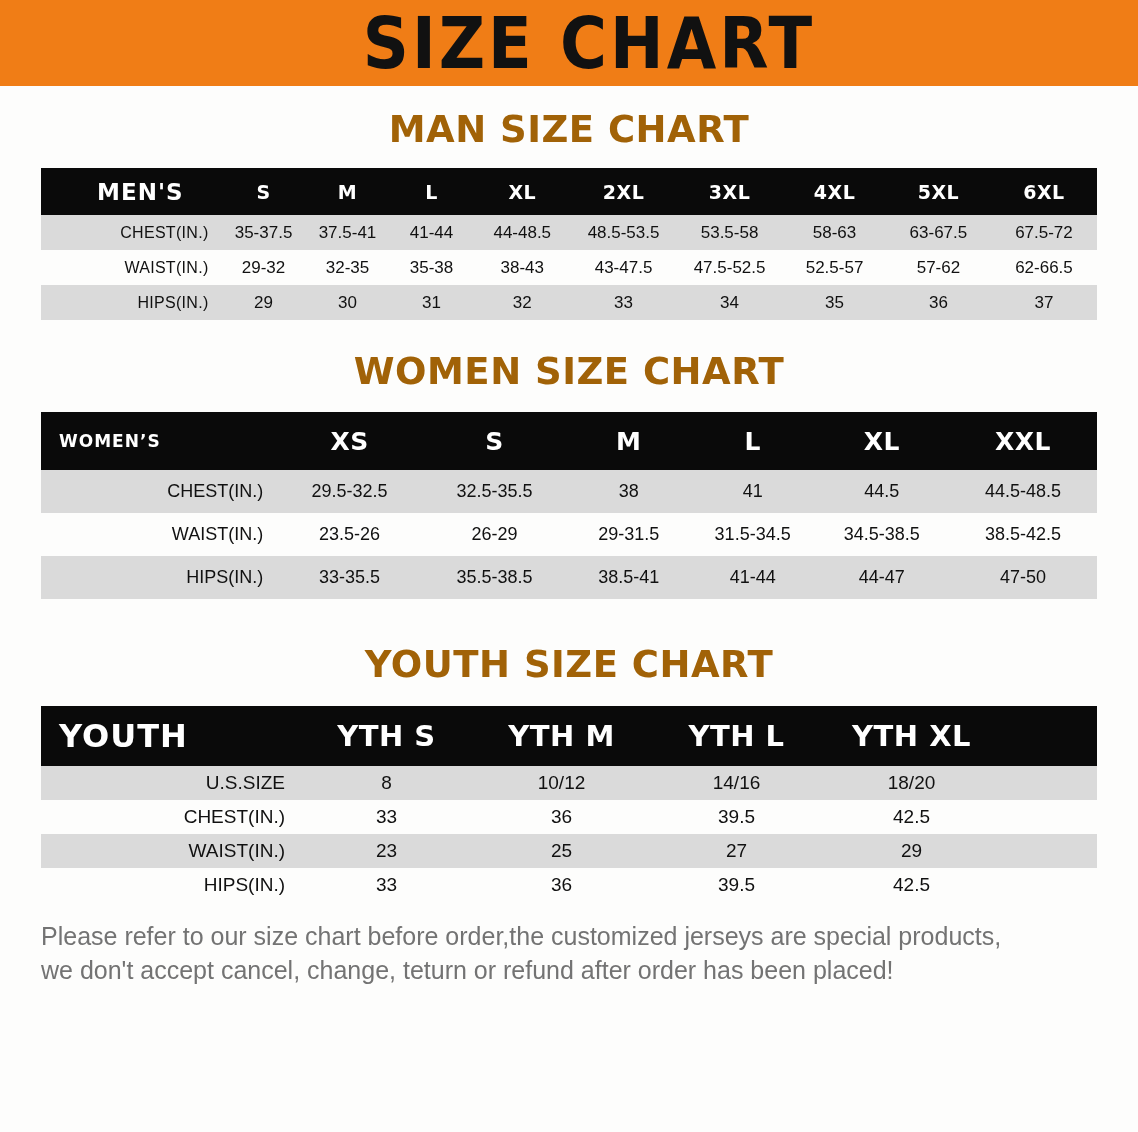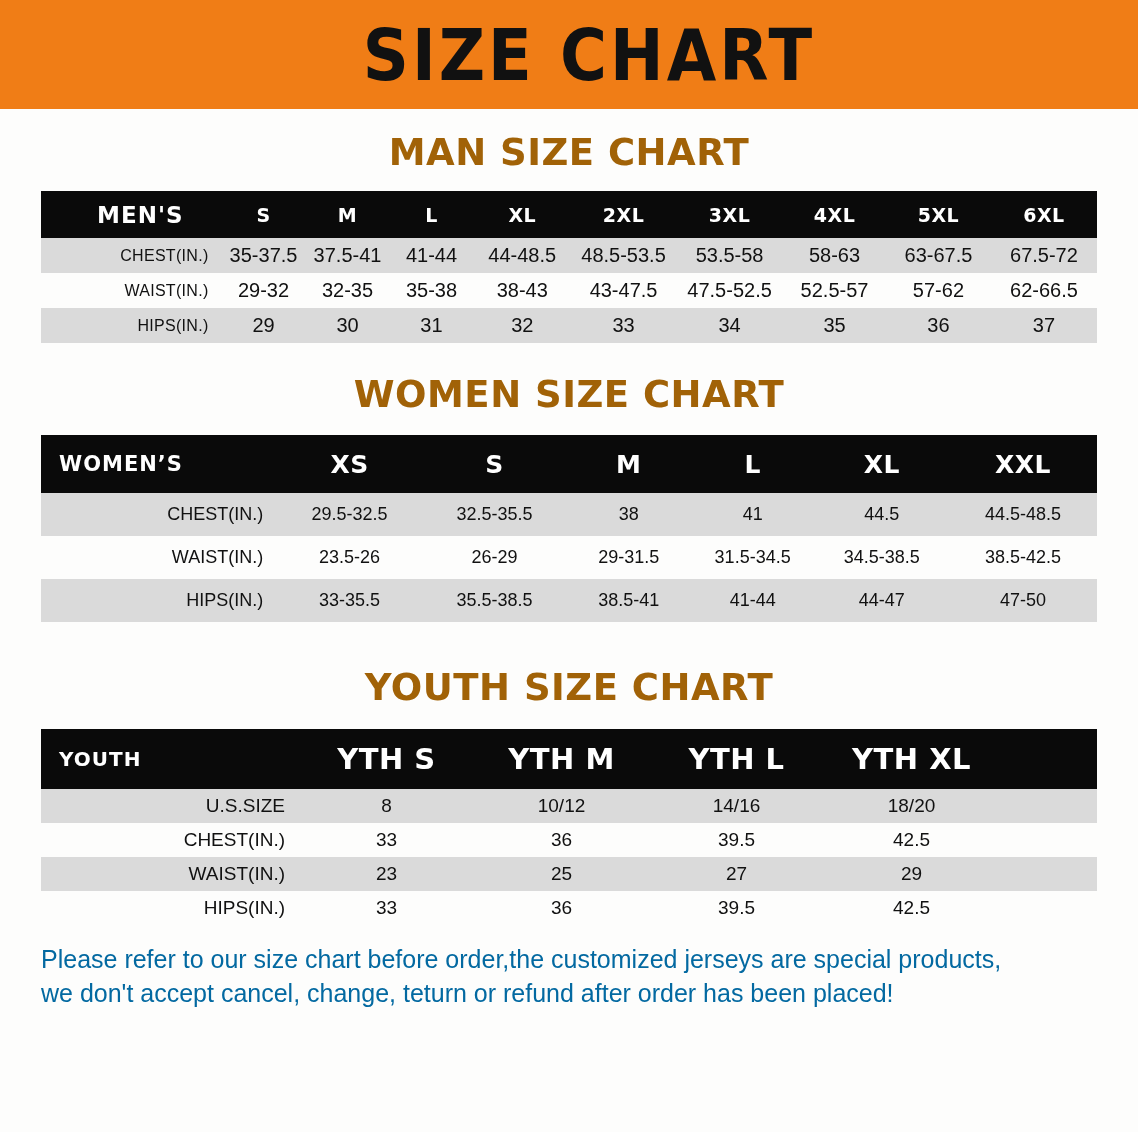--- a/index.html
+++ b/index.html
@@ -15,21 +15,21 @@
     overflow: hidden;
   }
   .page {
     width: 1138px;
     height: 1132px;
     position: relative;
     background: #fdfdfc;
   }
   
   .banner {
-    height: 109px;
+    height: 86px;
     background: #f07d16;
     display: flex;
     align-items: center;
     justify-content: center;
     padding-left: 40px;
   }
   .banner-title {
     font-family: "DejaVu Sans", sans-serif;
     font-weight: bold;
     font-size: 64px;
@@ -81,64 +81,64 @@
 
   
   #men-table { margin-top: 17px; }
   #men-table thead th { font-size: 19px; letter-spacing: 0.5px; }
   #men-table thead th.rowhead {
     text-align: center;
     padding-left: 18px;
     font-size: 23px;
     letter-spacing: 1px;
   }
-  #men-table tbody td { height: 35px; font-size: 20px; }
+  #men-table tbody td { height: 35px; font-size: 17px; }
   #men-table tbody td.rowlabel {
     text-align: right;
     padding-right: 13px;
     font-size: 16px;
     letter-spacing: 0.3px;
   }
 
   
   #women-table { margin-top: 19px; }
   #women-table thead th { font-size: 25px; letter-spacing: 0.5px; height: 58px; }
   #women-table thead th.rowhead {
     text-align: left;
     padding-left: 18px;
-    font-size: 21px;
+    font-size: 17px;
     letter-spacing: 1px;
   }
   #women-table tbody td { height: 43px; font-size: 18px; }
   #women-table tbody td.rowlabel {
     text-align: right;
     padding-right: 14px;
     font-size: 18px;
   }
 
   
   #youth-table { margin-top: 20px; }
   #youth-table thead th { font-size: 29px; letter-spacing: 0.5px; height: 60px; }
   #youth-table thead th.rowhead {
     text-align: left;
     padding-left: 18px;
-    font-size: 20px;
+    font-size: 32px;
     letter-spacing: 1px;
   }
   #youth-table tbody td { height: 34px; font-size: 19px; }
   #youth-table tbody td.rowlabel {
     text-align: right;
     padding-right: 14px;
     font-size: 19px;
   }
 
   
   .note {
     margin: 18px 41px 0 41px;
-    color: #0369a1;
+    color: #737373;
     font-family: "Liberation Sans", sans-serif;
     font-size: 25px;
     line-height: 1.35;
     text-align: left;
   }
   .note div { white-space: nowrap; }
 </style>
 </head>
 <body>
 

